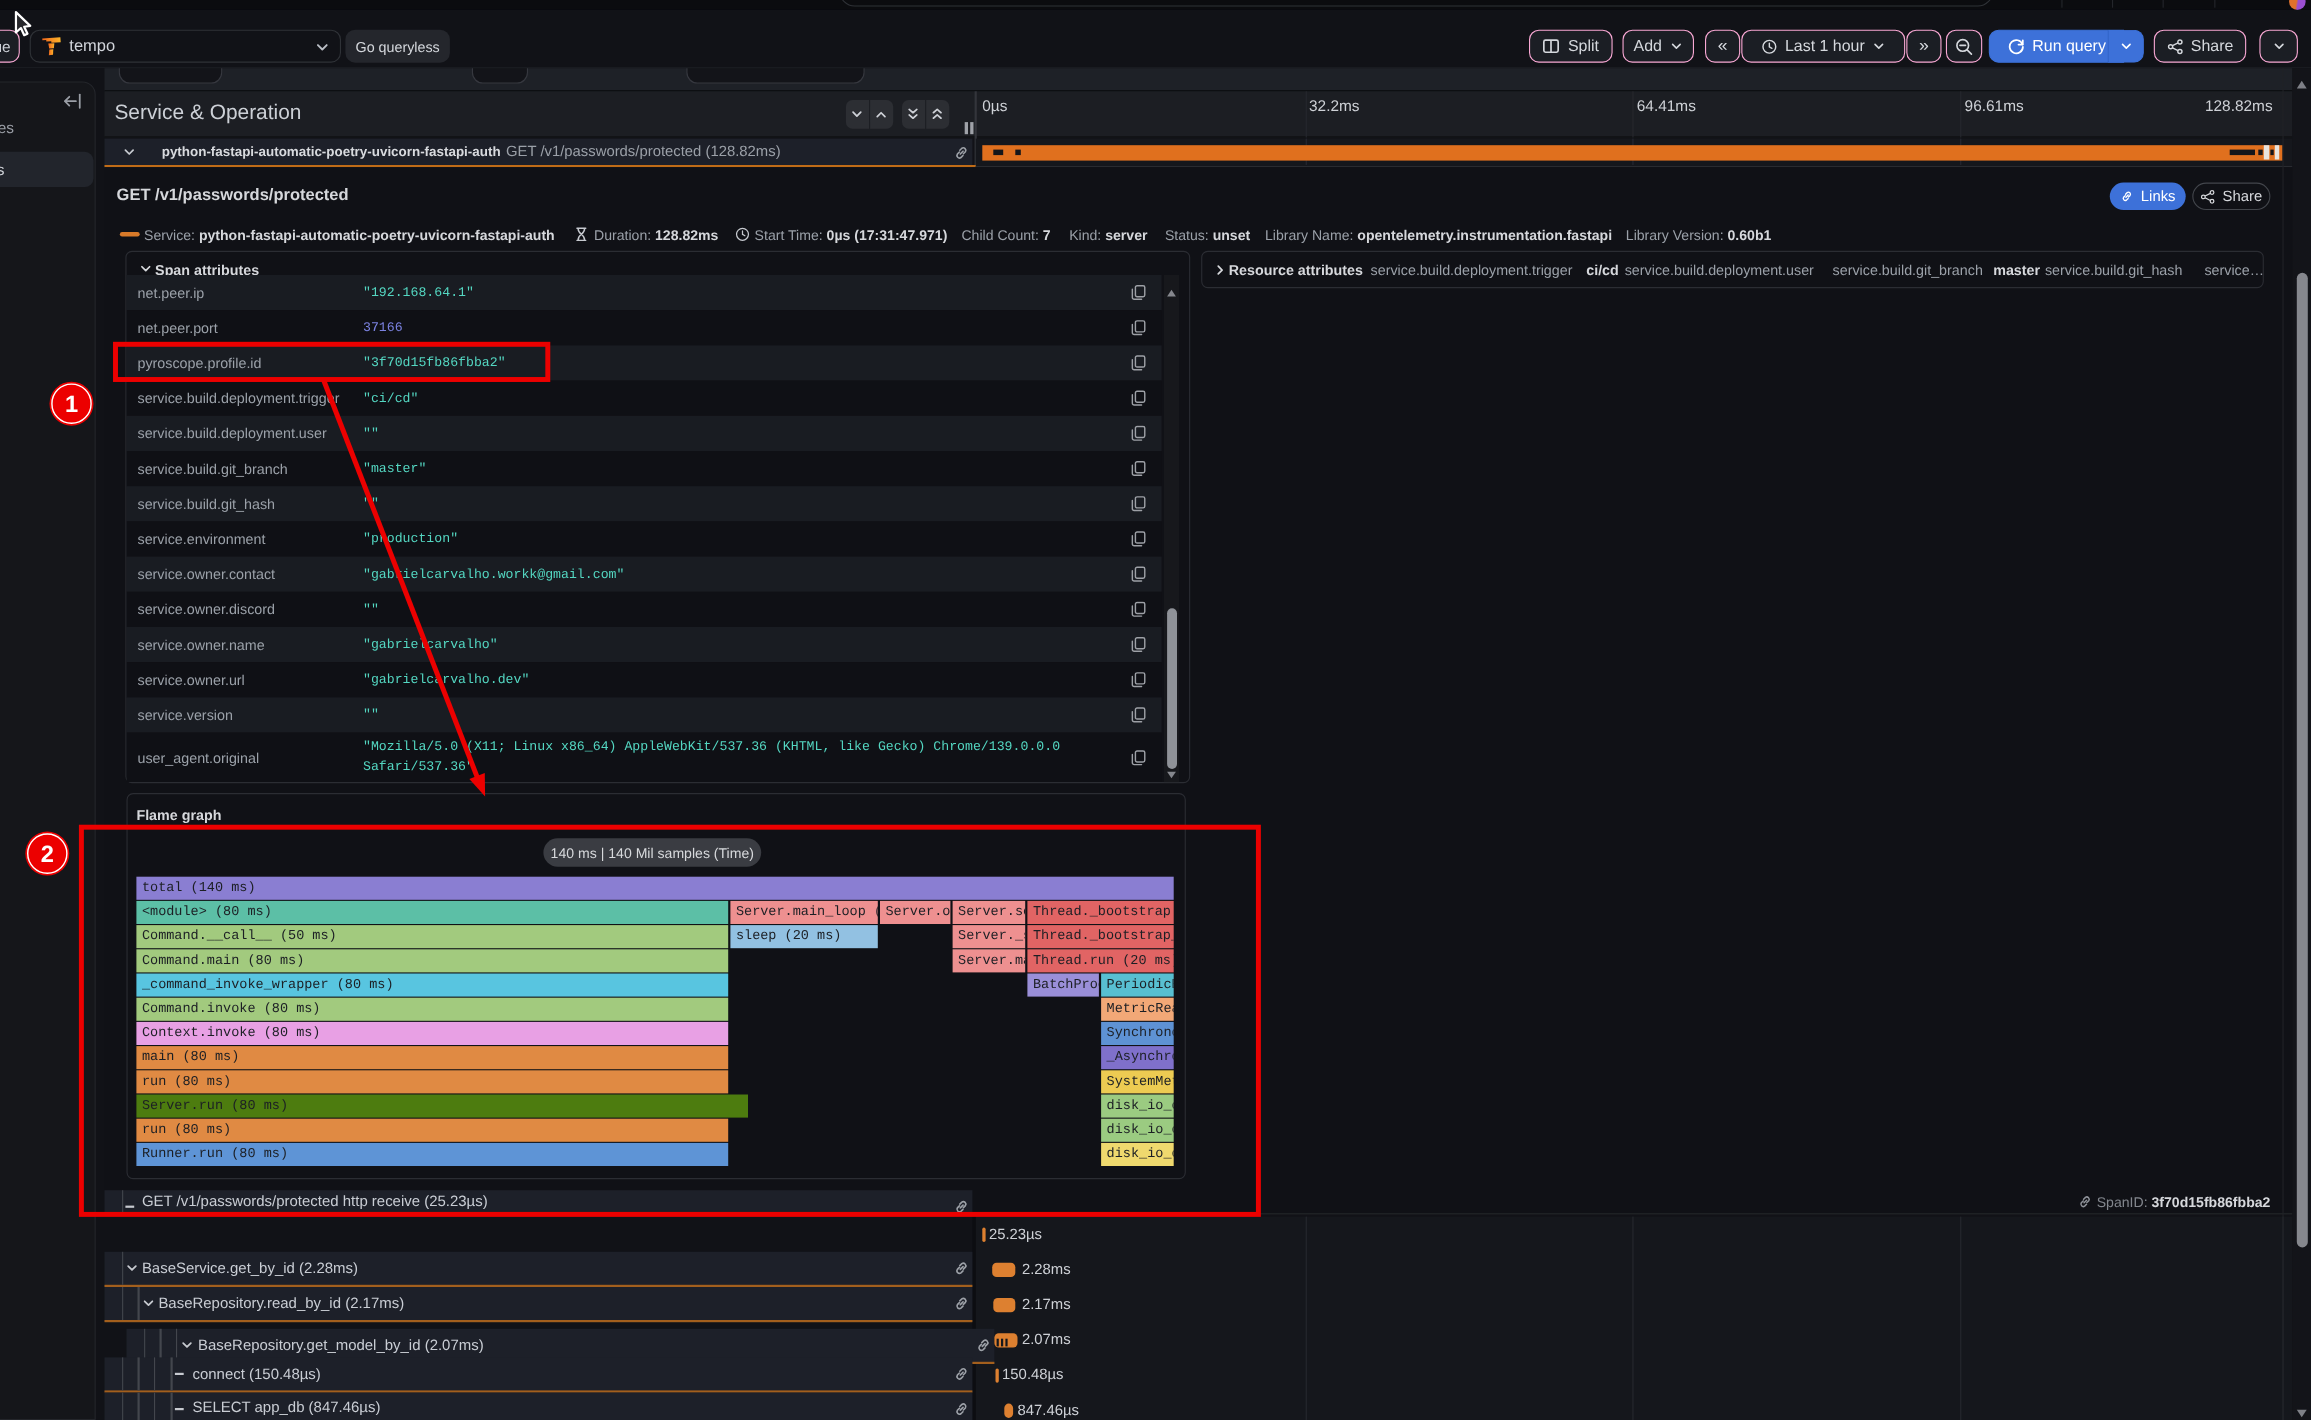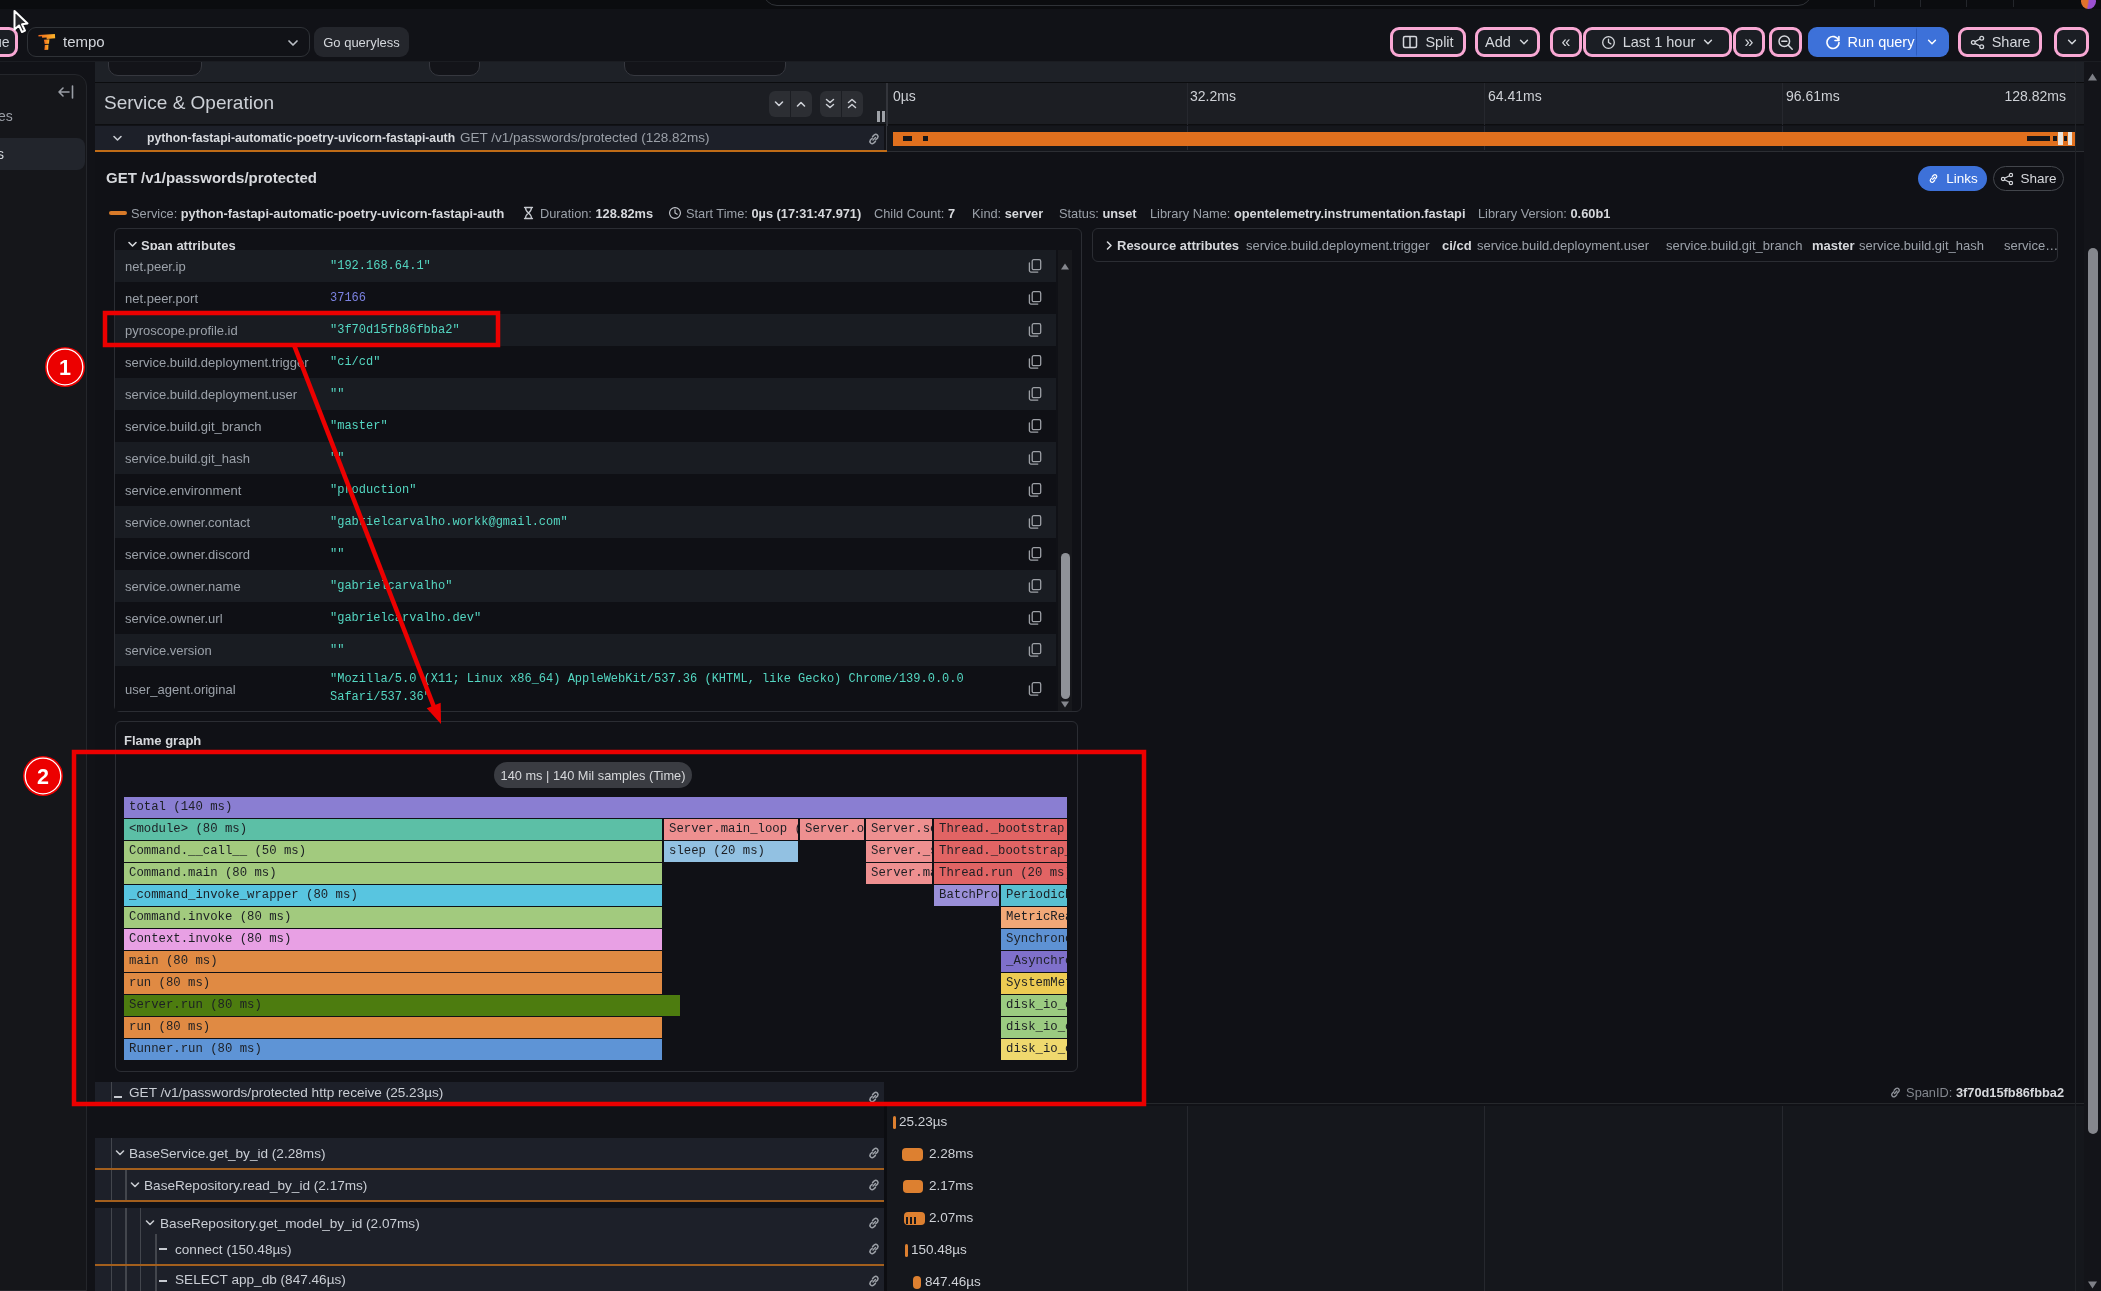--- a/index.html
+++ b/index.html
@@ -1,21 +1,21 @@
 <!DOCTYPE html>
 <html><head>
 <meta charset="utf-8">
 <style>
   * { margin:0; padding:0; box-sizing:border-box; }
   html,body { width:2101px; height:1291px; background:#111217; overflow:hidden;
     font-family:"Liberation Sans", sans-serif; }
   .abs { position:absolute; }
   #page { position:relative; width:2101px; height:1291px; overflow:hidden; }
   
-  .tbtn { position:absolute; top:27px; height:30px; background:#1b1e24; border:3px solid #f9a8d4;
+  .tbtn { position:absolute; top:27px; height:30px; background:#1b1e24; border:1px solid #f9a8d4;
     border-radius:9px; color:#d5d8dd; font-size:14.5px; display:flex; align-items:center;
     justify-content:center; gap:7px; font-weight:500; }
   .blue { background:#3d71d9 !important; border-color:#3d71d9 !important; color:#fff !important; }
   
   .arow { position:absolute; left:0px; width:941px; height:32px; }
   .arow .k { position:absolute; left:10px; top:50%; transform:translateY(-50%);
     font-size:13px; color:#9ba1a9; }
   .arow .v { position:absolute; left:215px; top:50%; transform:translateY(-50%);
     font-size:12px; font-family:"Liberation Mono", monospace; color:#54d7c2; }
   .arow.odd { background:#191c22; }
@@ -473,21 +473,21 @@
       <svg style="position:absolute;left:771px;top:7px;" width="16" height="16" viewBox="0 0 16 16">
         <g stroke="#9ca0a7" stroke-width="1.5" fill="none" stroke-linecap="round">
           <path d="M7 9 L9.5 6.5"></path>
           <path d="M6.2 7.2 L4.4 9 a2.3 2.3 0 0 0 3.2 3.2 L9.4 10.4"></path>
           <path d="M9.8 8.8 L11.6 7 a2.3 2.3 0 0 0 -3.2 -3.2 L6.6 5.6"></path>
         </g>
       </svg>
     </div>
   <div class="abs" style="left:902.5px;top:1179.5px;width:20.5px;height:13px;background:#dd8030;border-radius:4px;"></div>
   <div class="tlab" style="left:929px;top:1178px;">2.17ms</div>
-  <div class="srow" style="top:1208px;height:32px;">
+  <div class="srow" style="top:1208px;height:32px;margin-left:20px;">
       <div class="guide" style="left:15.5px;"></div>
       <div class="guide" style="left:30px;"></div>
       <div class="guide" style="left:44.5px;"></div>
       <svg style="position:absolute;left:48.5px;top:10px;" width="12" height="10" viewBox="0 0 12 10">
         <path d="M2.5 3 L6 6.5 L9.5 3" stroke="#c7cad0" stroke-width="1.6" fill="none" stroke-linecap="round" stroke-linejoin="round"></path>
       </svg>
       <span class="nm" style="left:65px;">BaseRepository.get_model_by_id (2.07ms)</span>
       <svg style="position:absolute;left:771px;top:7px;" width="16" height="16" viewBox="0 0 16 16">
         <g stroke="#9ca0a7" stroke-width="1.5" fill="none" stroke-linecap="round">
           <path d="M7 9 L9.5 6.5"></path>

